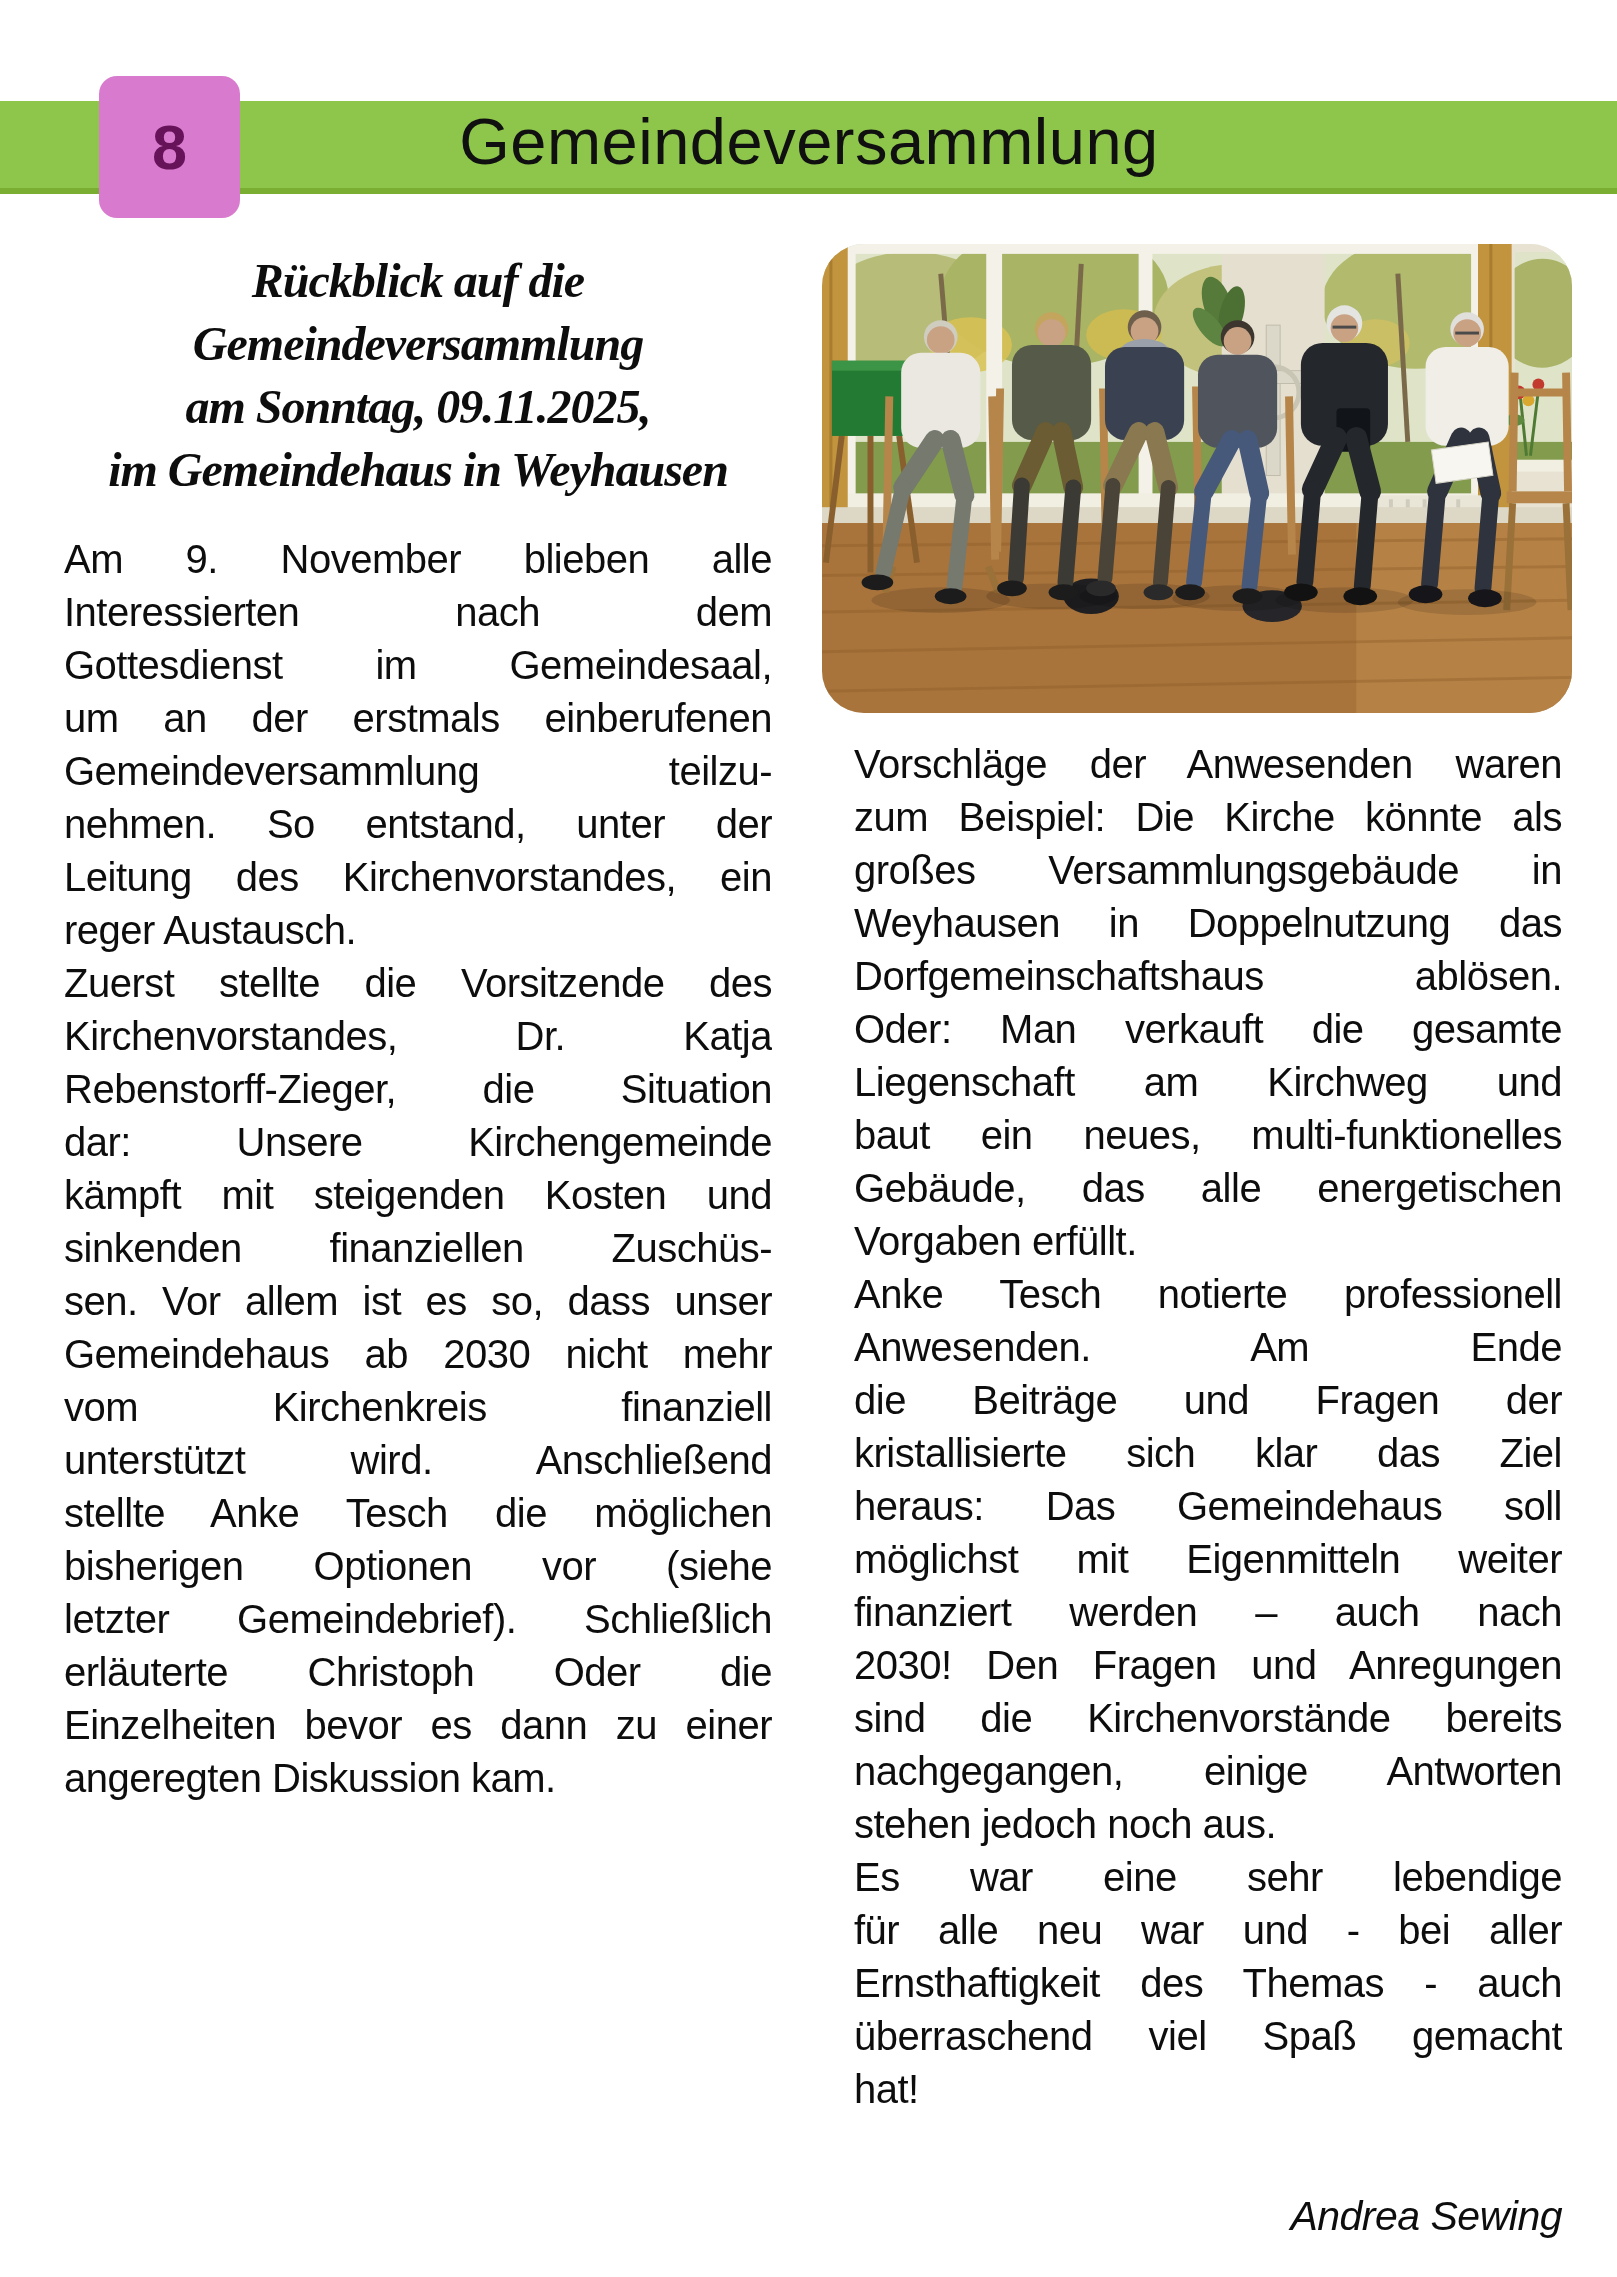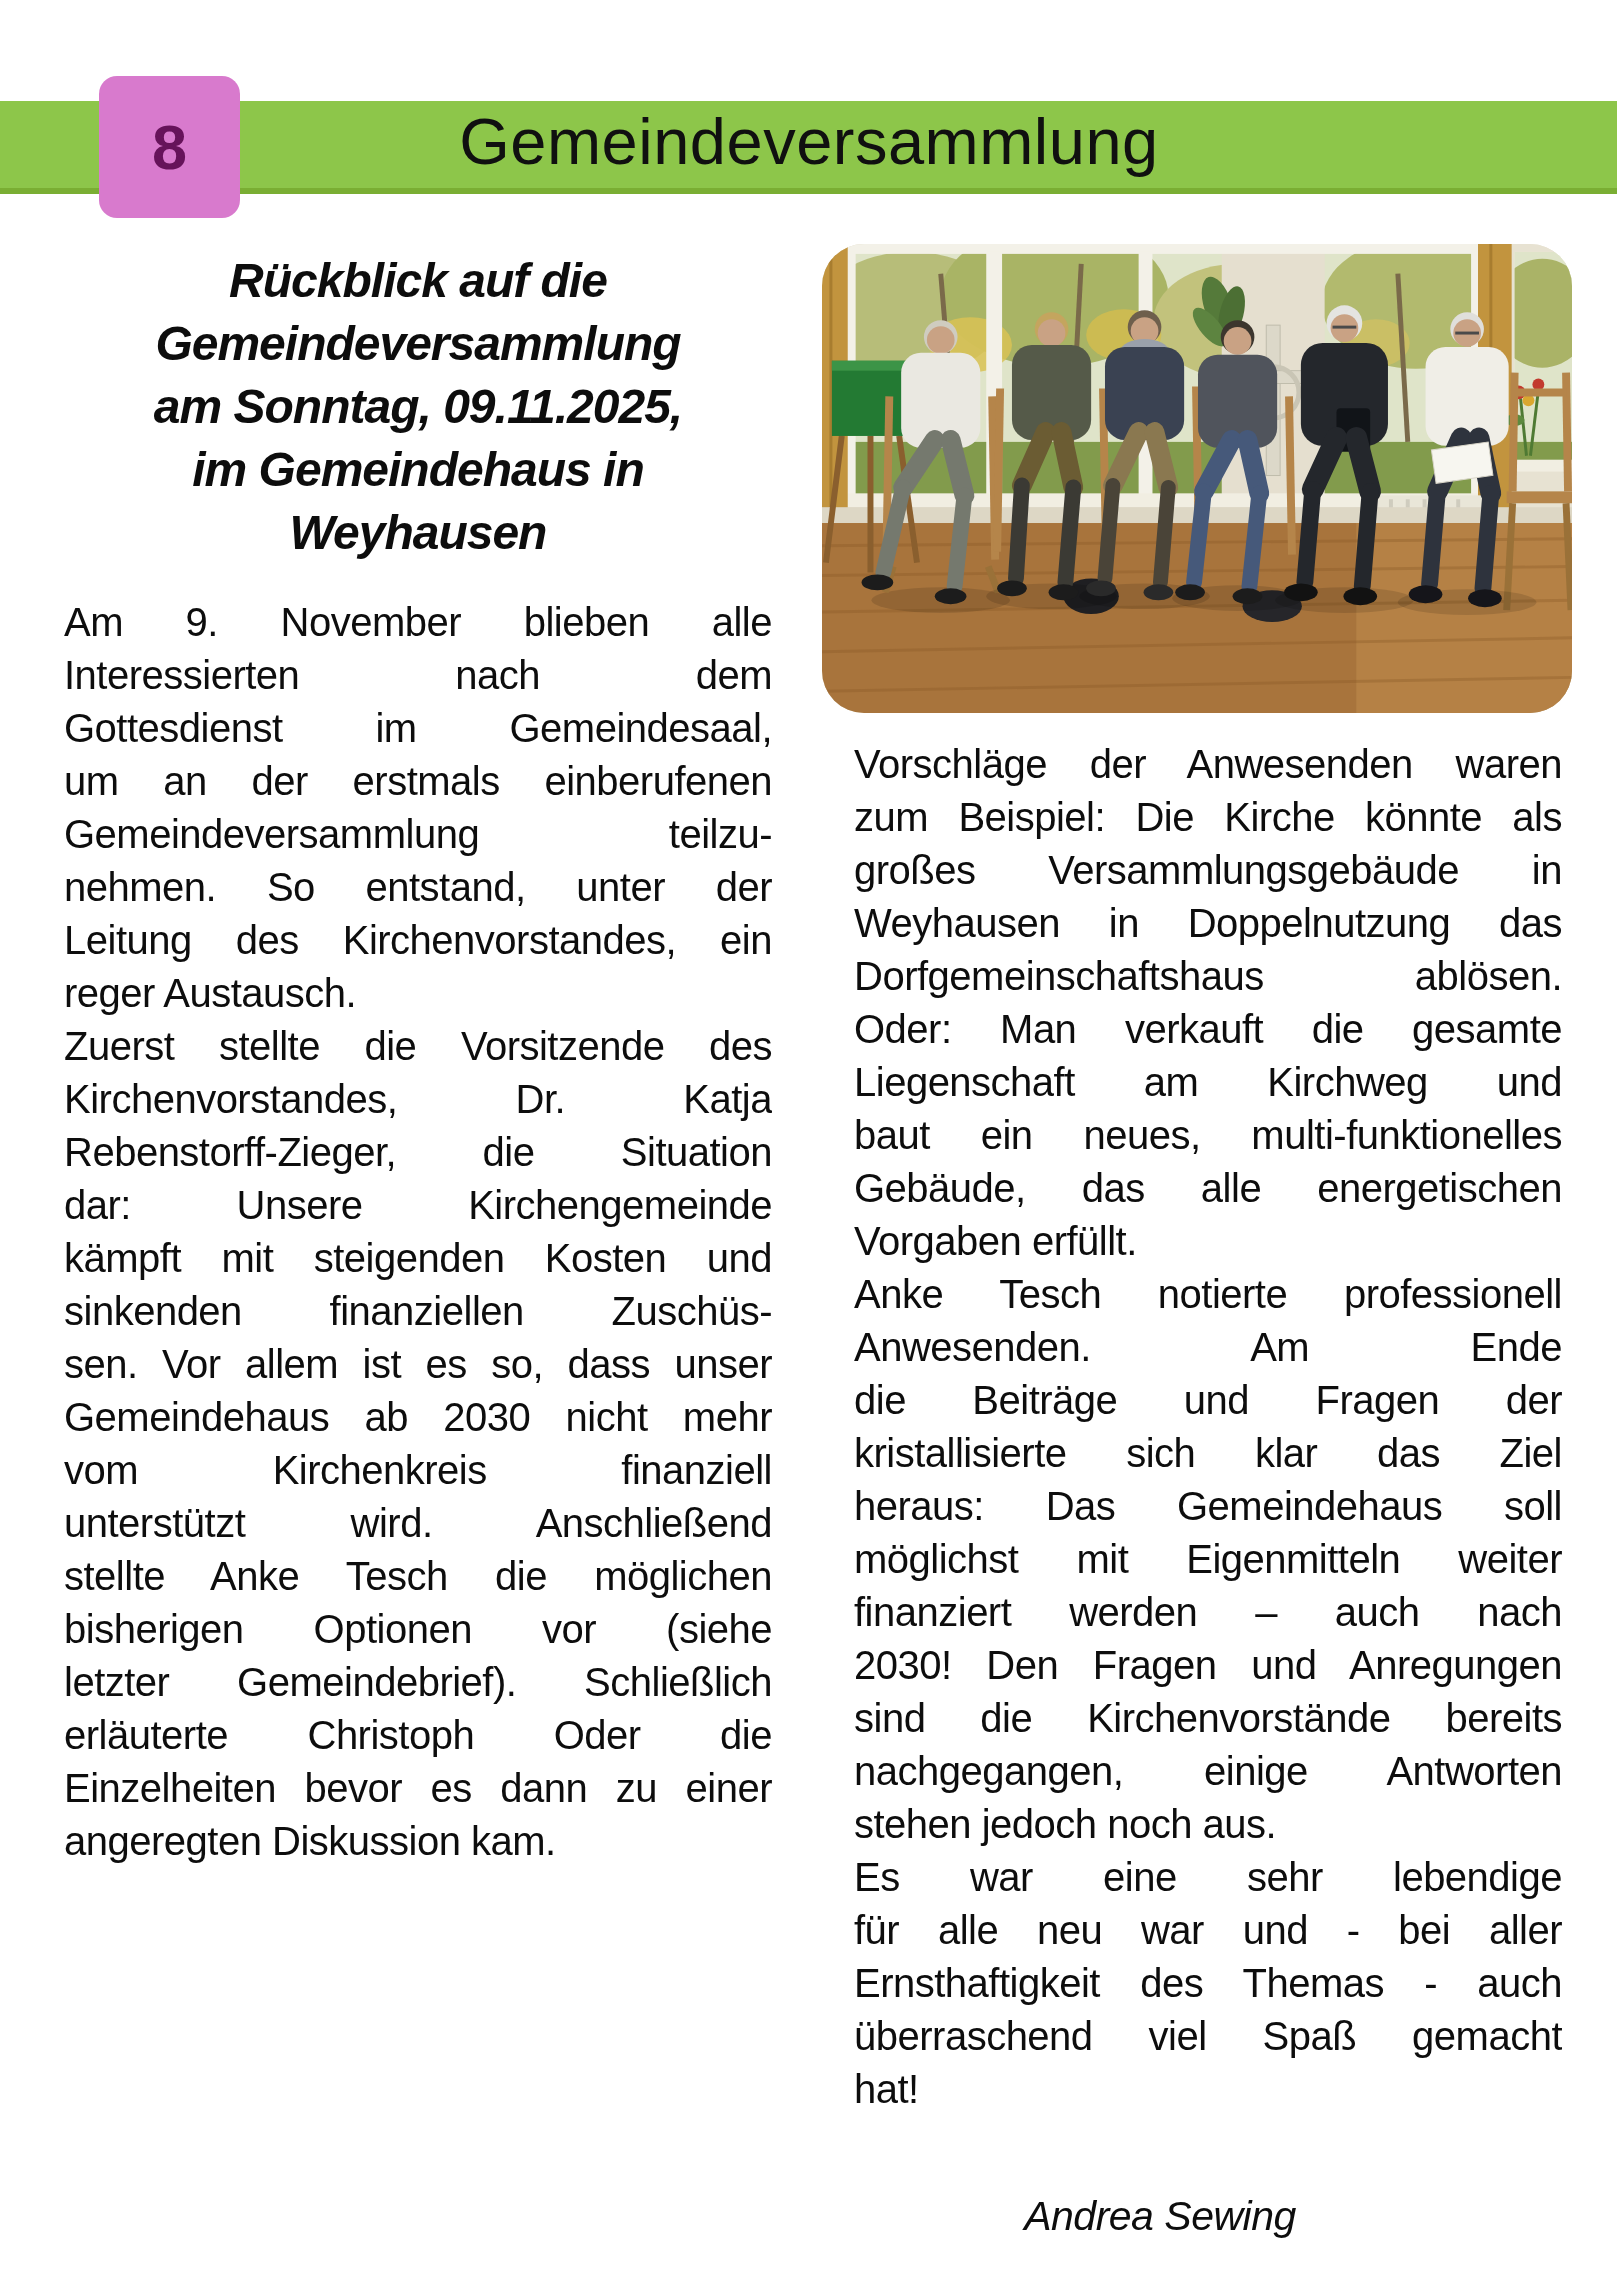--- a/index.html
+++ b/index.html
@@ -17,35 +17,35 @@
   .tab { position:absolute; left:99px; top:76px; width:141px; height:142px;
          background:#d87acd; border-radius:18px; z-index:2;
          display:flex; align-items:center; justify-content:center; }
   .tab-number { font-size:63px; font-weight:bold; color:#66135a; }
 
   
   .col-left  { position:absolute; left:64px;  top:249px; width:708px; }
   .col-right { position:absolute; left:846px; top:738px; width:708px;margin-left:8px; }
 
   .heading { font-weight:bold; font-style:italic; font-size:48px; line-height:63px;
-             letter-spacing:-1px; text-align:center; }
+             letter-spacing:-1px; text-align:center;font-family:Liberation Serif, serif; }
   .bodytext { margin-top:32px; }
 
   .line { font-size:40px; line-height:53px; letter-spacing:-0.5px;
           text-align:justify; text-align-last:justify; overflow:hidden; }
   .line.pl { text-align-last:left; }
 
   
   .photo { position:absolute; left:822px; top:244px; width:750px; height:469px;
            border-radius:42px; overflow:hidden; background:#e7e2d2; }
   .photo svg { display:block; }
 
   
-  .sig-holder { position:absolute; left:827px; top:2193px; width:708px;
-                text-align:center; padding-right:42px; }
+  .sig-holder { position:absolute; left:896px; top:2193px; width:708px;
+                text-align:right; padding-right:42px; }
   .sig-holder span { font-style:italic; font-size:41px; letter-spacing:-0.5px; }
 </style>
 </head>
 <body>
 
 <div class="page">
 
   <div class="band">
     <div class="band-title">Gemeindeversammlung</div>
   </div>

